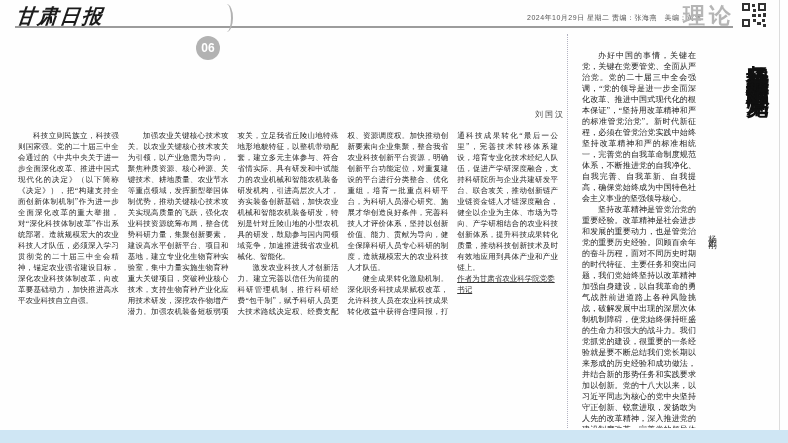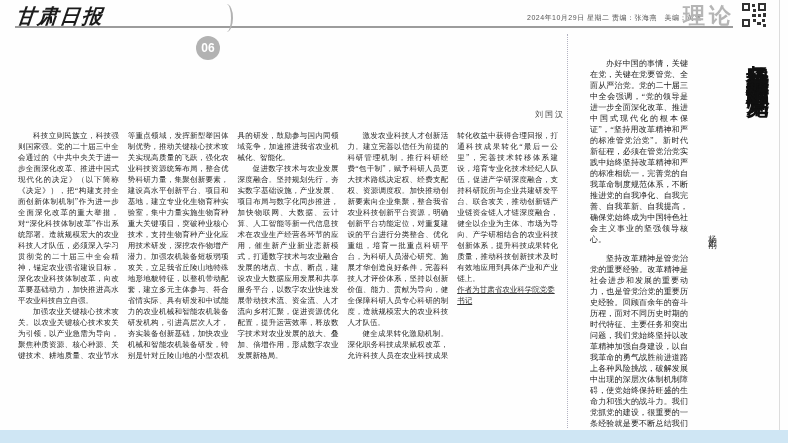--- a/index.html
+++ b/index.html
@@ -32,21 +32,21 @@
     column-count:5;column-gap:9px;font-size:7.5px;line-height:11px;color:#262626;
     text-align:justify;}
   .main-body p{margin:0;text-indent:2em;}
   .main-body p.byline{text-indent:0;text-align:left;color:#333;text-decoration:underline;}
 
   
   .side-box{position:absolute;left:567px;top:34px;width:211px;height:394px;
     border-left:1px dotted #b3b3c2;border-right:1px dotted #c4c4d0;}
   .side-body{position:absolute;left:582px;top:50px;width:114px;height:378px;overflow:hidden;
     font-size:8px;line-height:11px;color:#222;text-align:justify;}
-  .side-body p{margin:8px;text-indent:2em;}
+  .side-body p{margin:0;text-indent:2em;}
   .side-author{position:absolute;left:707px;top:228px;writing-mode:vertical-rl;
     text-orientation:upright;font-size:8.5px;color:#333;letter-spacing:3px;}
   .side-title{position:absolute;left:740px;top:46px;height:397px;overflow:hidden;
     writing-mode:vertical-rl;text-orientation:upright;font-family:"Liberation Serif",serif;
     font-size:23px;font-weight:bold;color:#101010;letter-spacing:2px;line-height:34px;}
 
   
   .bottom-strip{position:absolute;left:0;top:430px;width:788px;height:13px;background:#cfe6f4;}
   .right-edge{position:absolute;left:779px;top:0;width:1px;height:430px;background:#dddddd;}
 </style>
@@ -80,21 +80,20 @@
       <rect x="12" y="17" width="3" height="3" fill="#333"></rect>
     <rect x="16" y="20" width="4" height="3" fill="#333"></rect>
       <rect x="21" y="17" width="3" height="3" fill="#333"></rect>
     <rect x="22" y="22" width="3" height="3" fill="#333"></rect>
   </svg>
 
   <div class="main-author">刘国汉</div>
   <div class="main-body">
     <p>科技立则民族立，科技强则国家强。党的二十届三中全会通过的《中共中央关于进一步全面深化改革、推进中国式现代化的决定》（以下简称《决定》），把“构建支持全面创新体制机制”作为进一步全面深化改革的重大举措，对“深化科技体制改革”作出系统部署。造就规模宏大的农业科技人才队伍，必须深入学习贯彻党的二十届三中全会精神，锚定农业强省建设目标，深化农业科技体制改革，向改革要基础动力，加快推进高水平农业科技自立自强。</p>
     <p>加强农业关键核心技术攻关。以农业关键核心技术攻关为引领，以产业急需为导向，聚焦种质资源、核心种源、关键技术、耕地质量、农业节水等重点领域，发挥新型举国体制优势，推动关键核心技术攻关实现高质量的飞跃，强化农业科技资源统筹布局，整合优势科研力量，集聚创新要素，建设高水平创新平台、项目和基地，建立专业化生物育种实验室，集中力量实施生物育种重大关键项目，突破种业核心技术，支持生物育种产业化应用技术研发，深挖农作物增产潜力。加强农机装备短板弱项攻关，立足我省丘陵山地特殊地形地貌特征，以整机带动配套，建立多元主体参与、符合省情实际、具有研发和中试能力的农业机械和智能农机装备研发机构，引进高层次人才，夯实装备创新基础，加快农业机械和智能农机装备研发，特别是针对丘陵山地的小型农机具的研发，鼓励参与国内同领域竞争，加速推进我省农业机械化、智能化。</p>
-    <p>促进数字技术与农业发展深度融合。坚持规划先行，夯实数字基础设施，产业发展、项目布局与数字化同步推进，加快物联网、大数据、云计算、人工智能等新一代信息技术在农业生产经营各环节的应用，催生新产业新业态新模式，打通数字技术与农业融合发展的堵点、卡点、断点，建设农业大数据应用发展和共享服务平台，以数字农业快速发展带动技术流、资金流、人才流向乡村汇聚，促进资源优化配置，提升运营效率，释放数字技术对农业发展的放大、叠加、倍增作用，形成数字农业发展新格局。</p>
     <p>激发农业科技人才创新活力。建立完善以信任为前提的科研管理机制，推行科研经费“包干制”，赋予科研人员更大技术路线决定权、经费支配权、资源调度权。加快推动创新要素向企业集聚，整合我省农业科技创新平台资源，明确创新平台功能定位，对重复建设的平台进行分类整合、优化重组，培育一批重点科研平台，为科研人员潜心研究、施展才华创造良好条件，完善科技人才评价体系，坚持以创新价值、能力、贡献为导向，健全保障科研人员专心科研的制度，造就规模宏大的农业科技人才队伍。</p>
     <p>健全成果转化激励机制。深化职务科技成果赋权改革，允许科技人员在农业科技成果转化收益中获得合理回报，打通科技成果转化“最后一公里”，完善技术转移体系建设，培育专业化技术经纪人队伍，促进产学研深度融合，支持科研院所与企业共建研发平台、联合攻关，推动创新链产业链资金链人才链深度融合，健全以企业为主体、市场为导向、产学研相结合的农业科技创新体系，提升科技成果转化质量，推动科技创新技术及时有效地应用到具体产业和产业链上。</p>
     <p class="byline">作者为甘肃省农业科学院党委书记</p>
   </div>
 
   <div class="side-box"></div>
   <div class="side-body">
     <p>办好中国的事情，关键在党，关键在党要管党、全面从严治党。党的二十届三中全会强调，“党的领导是进一步全面深化改革、推进中国式现代化的根本保证”，“坚持用改革精神和严的标准管党治党”。新时代新征程，必须在管党治党实践中始终坚持改革精神和严的标准相统一，完善党的自我革命制度规范体系，不断推进党的自我净化、自我完善、自我革新、自我提高，确保党始终成为中国特色社会主义事业的坚强领导核心。</p>
     <p>坚持改革精神是管党治党的重要经验。改革精神是社会进步和发展的重要动力，也是管党治党的重要历史经验。回顾百余年的奋斗历程，面对不同历史时期的时代特征、主要任务和突出问题，我们党始终坚持以改革精神加强自身建设，以自我革命的勇气战胜前进道路上各种风险挑战，破解发展中出现的深层次体制机制障碍，使党始终保持旺盛的生命力和强大的战斗力。我们党抓党的建设，很重要的一条经验就是要不断总结我们党长期以来形成的历史经验和成功做法，并结合新的形势任务和实践要求加以创新。党的十八大以来，以习近平同志为核心的党中央坚持守正创新、锐意进取，发扬敢为人先的改革精神，深入推进党的建设制度改革，完善党的领导体制机制体系，健全全面从严治党体系，强化对权力运行的制约和监督，使党的面貌焕然一新，全党思想上更加统一、政治上更加团结、行动上更加一致。</p>
 

